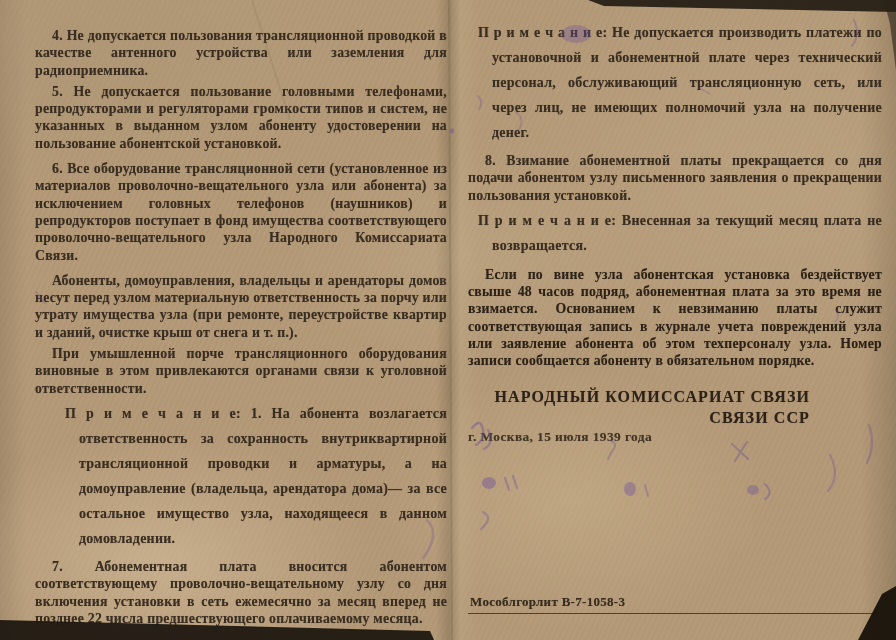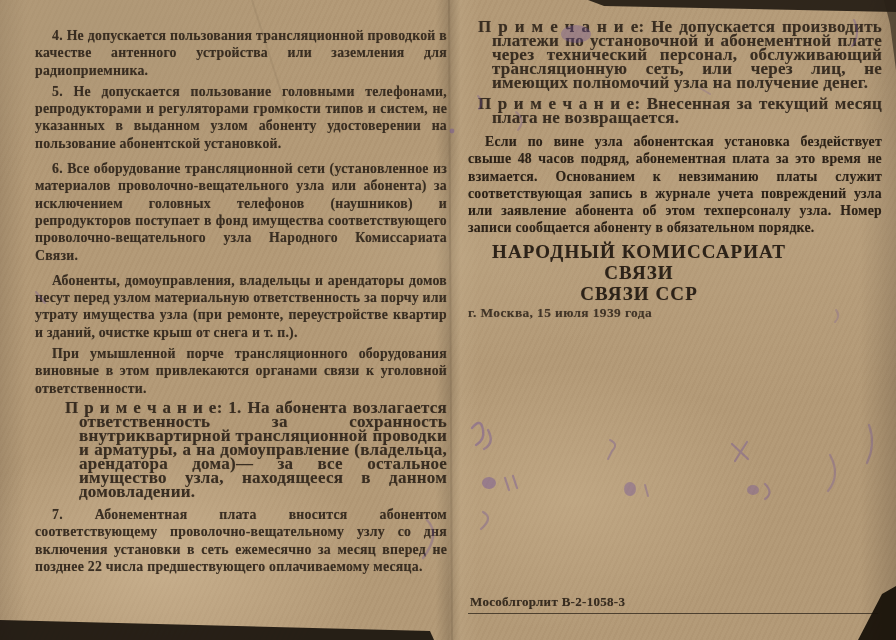--- a/index.html
+++ b/index.html
@@ -27,28 +27,28 @@
     font-size:13.8px;line-height:17.3px;font-weight:700;
     text-align:justify;letter-spacing:0.25px;
     text-shadow:0 0 0.7px rgba(48,38,27,0.45);
   }
   .col-left{left:35px;top:27px;width:412px;}
   .col-right{left:468px;top:20px;width:414px;height:602px;}
   .col p{margin:0 0 4px 0;text-indent:17px;}
   .col p.gap{margin-top:8px;}
   .note{
     margin:3px 0 7px 30px;
-    font-size:17px;line-height:14px;
+    font-size:14px;line-height:25px;
     padding-left:14px;text-indent:-14px;
     text-align:justify;
   }
   .strong-par{color:rgba(40,31,21,0.95);}
   .org-heading{
-    margin-top:4px;text-align:center;padding-right:72px;
-    font-size:19px;line-height:21px;letter-spacing:1.1px;
+    margin-top:16px;text-align:right;padding-right:72px;
+    font-size:16px;line-height:21px;letter-spacing:1.1px;
     color:rgba(40,31,21,0.95);
   }
   .org-heading div{text-indent:0;}
   .dateline{
     margin-top:27px;text-indent:0 !important;
     font-size:13.4px;letter-spacing:0.4px;
     color:rgba(52,42,30,0.82);
   }
   .imprint{
     position:absolute;left:0;right:4px;bottom:8px;
@@ -73,33 +73,34 @@
   <p>5. Не допускается пользование головными телефонами, репродукторами и регуляторами громкости типов и систем, не указанных в выданном узлом абоненту удостоверении на пользование абонентской установкой.</p>
   <p class="gap">6. Все оборудование трансляционной сети (установленное из материалов проволочно-вещательного узла или абонента) за исключением головных телефонов (наушников) и репродукторов поступает в фонд имущества соответствующего проволочно-вещательного узла Народного Комиссариата Связи.</p>
   <p class="gap">Абоненты, домоуправления, владельцы и арендаторы домов несут перед узлом материальную ответственность за порчу или утрату имущества узла (при ремонте, переустройстве квартир и зданий, очистке крыш от снега и т. п.).</p>
   <p>При умышленной порче трансляционного оборудования виновные в этом привлекаются органами связи к уголовной ответственности.</p>
   <div class="note">П р и м е ч а н и е: 1. На абонента возлагается ответственность за сохранность внутриквартирной трансляционной проводки и арматуры, а на домоуправление (владельца, арендатора дома)— за все остальное имущество узла, находящееся в данном домовладении.</div>
   <p>7. Абонементная плата вносится абонентом соответствующему проволочно-вещательному узлу со дня включения установки в сеть ежемесячно за месяц вперед не позднее 22 числа предшествующего оплачиваемому месяца.</p>
 </div>
 
 <div class="col col-right">
   <div class="note" style="margin-left:10px;margin-top:0;">П р и м е ч а н и е: Не допускается производить платежи по установочной и абонементной плате через технический персонал, обслуживающий трансляционную сеть, или через лиц, не имеющих полномочий узла на получение денег.</div>
+  <p>8. Взимание абонементной платы прекращается со дня подачи абонентом узлу письменного заявления о прекращении пользования установкой.</p>
   <div class="note" style="margin-left:10px;">П р и м е ч а н и е: Внесенная за текущий месяц плата не возвращается.</div>
   <p class="gap strong-par">Если по вине узла абонентская установка бездействует свыше 48 часов подряд, абонементная плата за это время не взимается. Основанием к невзиманию платы служит соответствующая запись в журнале учета повреждений узла или заявление абонента об этом техперсоналу узла. Номер записи сообщается абоненту в обязательном порядке.</p>
 
   <div class="org-heading">
     <div>НАРОДНЫЙ КОМИССАРИАТ СВЯЗИ</div>
     <div>СВЯЗИ ССР</div>
   </div>
 
   <p class="dateline">г. Москва, 15 июля 1939 года</p>
 
   <div class="imprint">
     <div class="imprint-row1">
-      <span>Мособлгорлит В-2-1058-3</span>
+      <span>Мособлгорлит В-7-1058-3</span>
     </div>
   </div>
 </div>
 
 <svg class="overlay" width="896" height="640" viewBox="0 0 896 640">
 
   <polygon points="588,0 896,0 896,12 604,6" fill="#241c14" opacity="0.92"></polygon>
   <polygon points="0,620 430,631 434,640 0,640" fill="#1f1811" opacity="0.95"></polygon>
   <polygon points="896,586 896,640 858,640 882,594" fill="#181209" opacity="0.95"></polygon>
   <polygon points="884,0 896,0 896,70 890,24" fill="#2a2118" opacity="0.6"></polygon>

